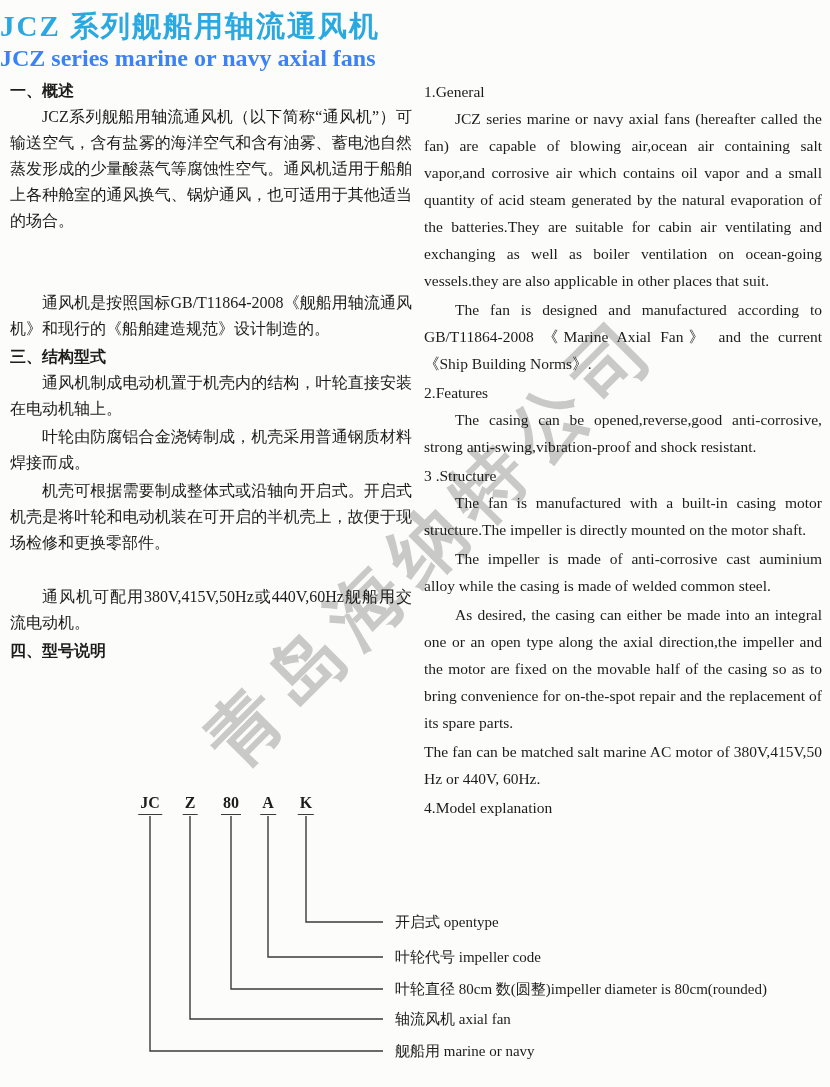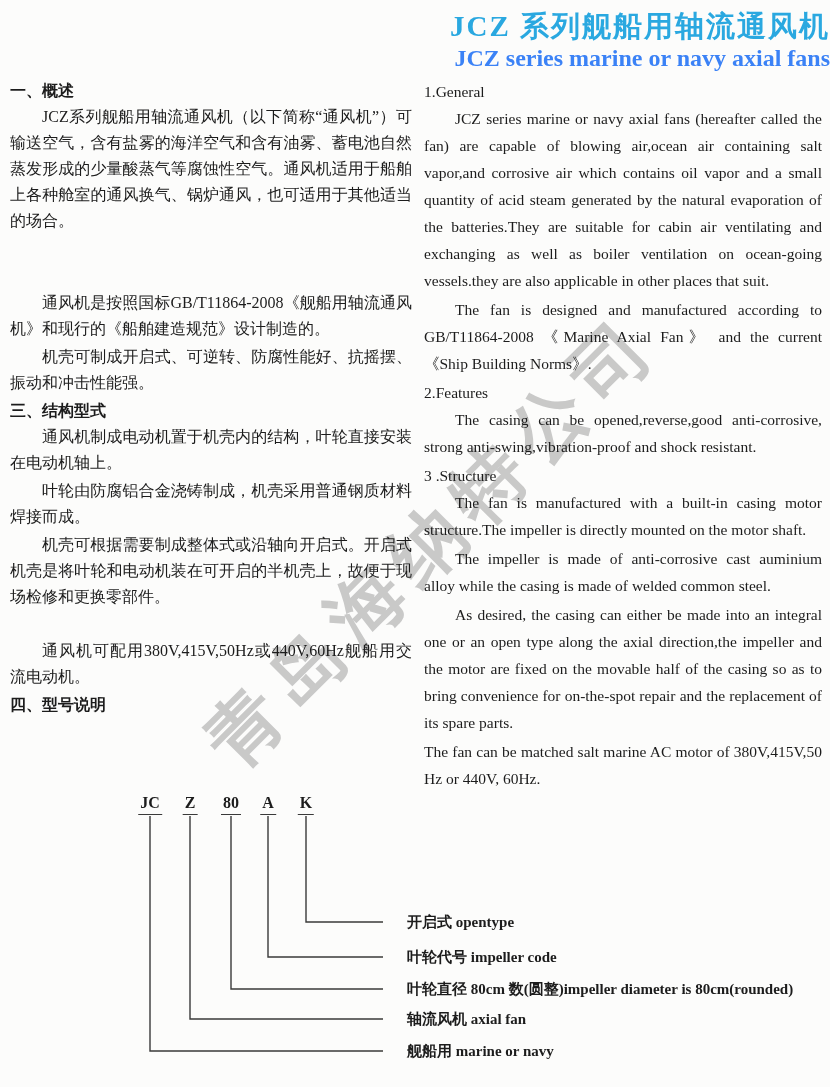--- a/index.html
+++ b/index.html
@@ -7,21 +7,21 @@
     width:830px;height:1087px;
     background:#fcfcfb;
     font-family:"Liberation Serif","DejaVu Serif",serif;
     color:#1c1c1c;
     position:relative;
     overflow:hidden;
   }
   .page{position:relative;width:830px;height:1087px;}
 
   
-  .hdr{position:relative;text-align:right;padding-top:8px;z-index:2;}
+  .hdr{position:relative;text-align:left;padding-top:8px;z-index:2;}
   .title-zh{
     font-size:29px;font-weight:bold;letter-spacing:2px;
     color:#2aa8e0;margin:0;line-height:36px;
   }
   .title-en{
     font-size:24px;font-weight:bold;
     color:#3b82f6;margin:0;line-height:28px;
   }
 
   
@@ -57,22 +57,22 @@
     font-size:16px;font-weight:bold;
     border-bottom:1.5px solid #3a3a3a;padding:0 2px;
   }
   .code-jc{left:150px;}
   .code-z{left:190px;}
   .code-80{left:231px;}
   .code-a{left:268px;}
   .code-k{left:306px;}
   .leader-svg{position:absolute;left:0;top:0;}
   .dlabel{
-    position:absolute;left:407px;height:22px;line-height:22px;
-    font-size:15px;white-space:nowrap;font-weight:700;
+    position:absolute;left:395px;height:22px;line-height:22px;
+    font-size:15px;white-space:nowrap;font-weight:400;
   }
   .dlabel-k{top:121px;}
   .dlabel-a{top:156px;}
   .dlabel-80{top:188px;}
   .dlabel-z{top:218px;}
   .dlabel-jc{top:250px;}
 </style>
 </head>
 <body>
 
@@ -84,40 +84,40 @@
   </div>
 
   <div class="watermark">青岛海纳特公司</div>
 
   <div class="cols">
 
     <div class="col col-zh">
       <h3>一、概述</h3>
       <p class="indent">JCZ系列舰船用轴流通风机（以下简称“通风机”）可输送空气，含有盐雾的海洋空气和含有油雾、蓄电池自然蒸发形成的少量酸蒸气等腐蚀性空气。通风机适用于船舶上各种舱室的通风换气、锅炉通风，也可适用于其他适当的场合。</p>
       <p class="indent gap-lg">通风机是按照国标GB/T11864-2008《舰船用轴流通风机》和现行的《船舶建造规范》设计制造的。</p>
-      <p class="indent">机壳可制成开启式、可逆转、防腐性能好、抗摇摆、振动和冲击性能强。</p>
       <h3>三、结构型式</h3>
       <p class="indent">通风机制成电动机置于机壳内的结构，叶轮直接安装在电动机轴上。</p>
       <p class="indent">叶轮由防腐铝合金浇铸制成，机壳采用普通钢质材料焊接而成。</p>
       <p class="indent">机壳可根据需要制成整体式或沿轴向开启式。开启式机壳是将叶轮和电动机装在可开启的半机壳上，故便于现场检修和更换零部件。</p>
       <p class="indent gap-md">通风机可配用380V,415V,50Hz或440V,60Hz舰船用交流电动机。</p>
       <h3>四、型号说明</h3>
     </div>
 
     <div class="col col-en">
       <h3>1.General</h3>
       <p class="indent">JCZ series marine or navy axial fans (hereafter called the fan) are capable of blowing air,ocean air containing salt vapor,and corrosive air which contains oil vapor and a small quantity of acid steam generated by the natural evaporation of the batteries.They are suitable for cabin air ventilating and exchanging as well as boiler ventilation on ocean-going vessels.they are also applicable in other places that suit.</p>
       <p class="indent">The fan is designed and manufactured according to GB/T11864-2008 《Marine Axial Fan》 and the current 《Ship Building Norms》.</p>
       <h3>2.Features</h3>
       <p class="indent">The casing can be opened,reverse,good anti-corrosive, strong anti-swing,vibration-proof and shock resistant.</p>
       <h3>3 .Structure</h3>
       <p class="indent">The fan is manufactured with a built-in casing motor structure.The impeller is directly mounted on the motor shaft.</p>
       <p class="indent">The impeller is made of anti-corrosive cast auminium alloy while the casing is made of welded common steel.</p>
       <p class="indent">As desired, the casing can either be made into an integral one or an open type along the axial direction,the impeller and the motor are fixed on the movable half of the casing so as to bring convenience for on-the-spot repair and the replacement of its spare parts.</p>
       <p>The fan can be matched salt marine AC motor of 380V,415V,50 Hz or 440V, 60Hz.</p>
+      <h3>4.Model explanation</h3>
     </div>
 
   </div>
 
   <div class="diagram">
 
     <svg class="leader-svg" width="830" height="297" viewBox="0 0 830 297">
       <g fill="none" stroke="#3a3a3a" stroke-width="1.4">
         <polyline points="306,26 306,132 383,132"></polyline>
         <polyline points="268,26 268,167 383,167"></polyline>

